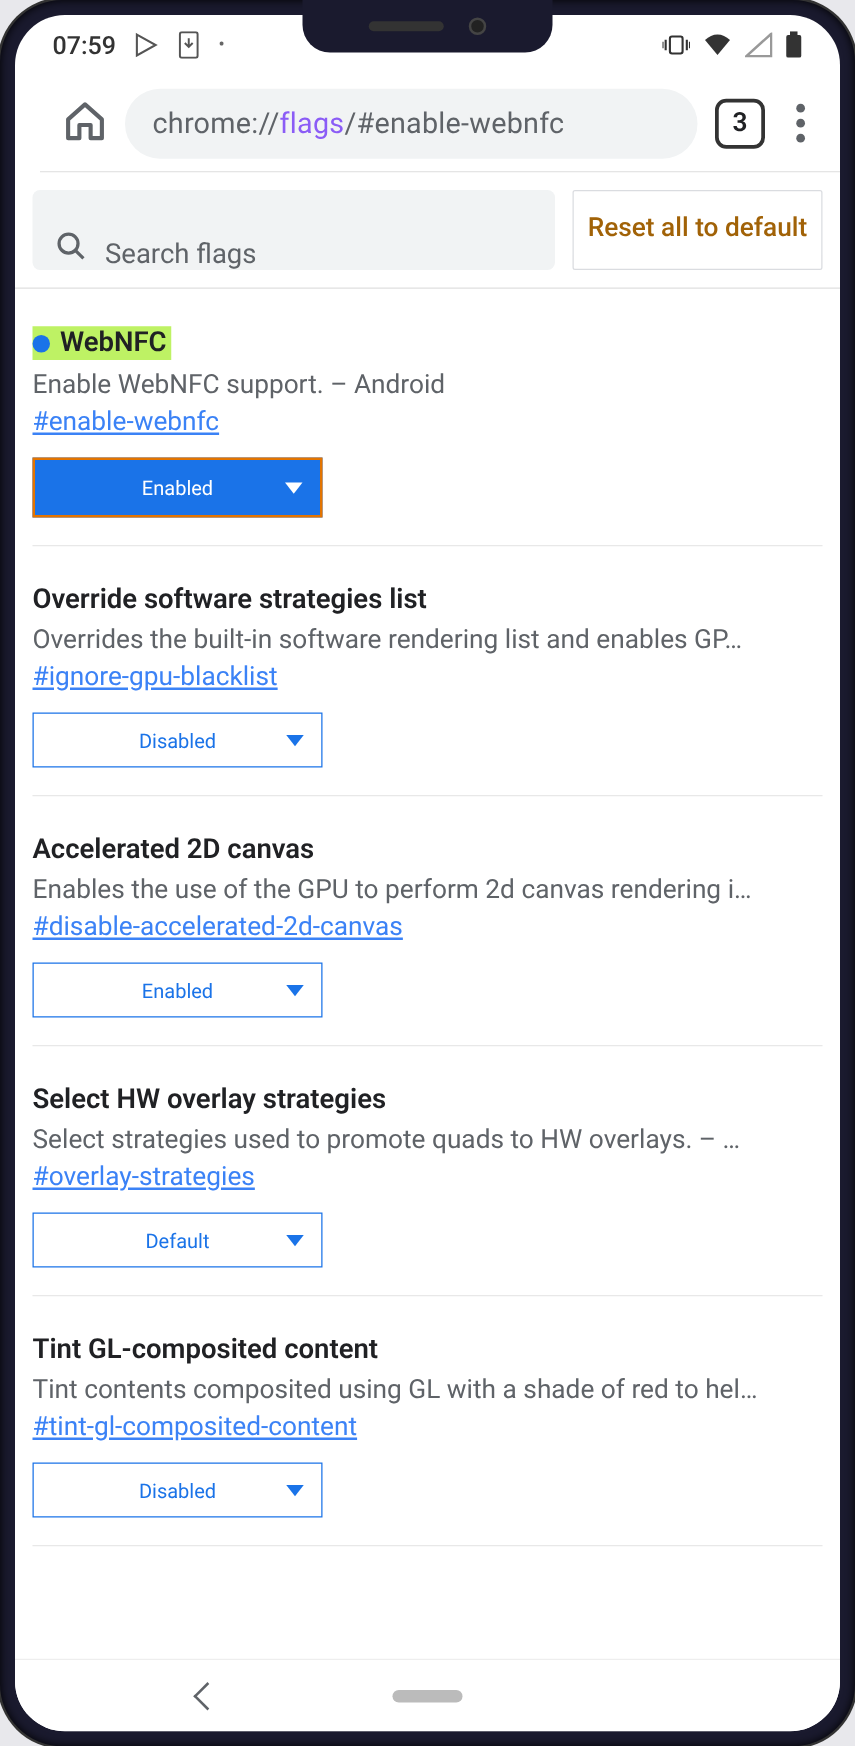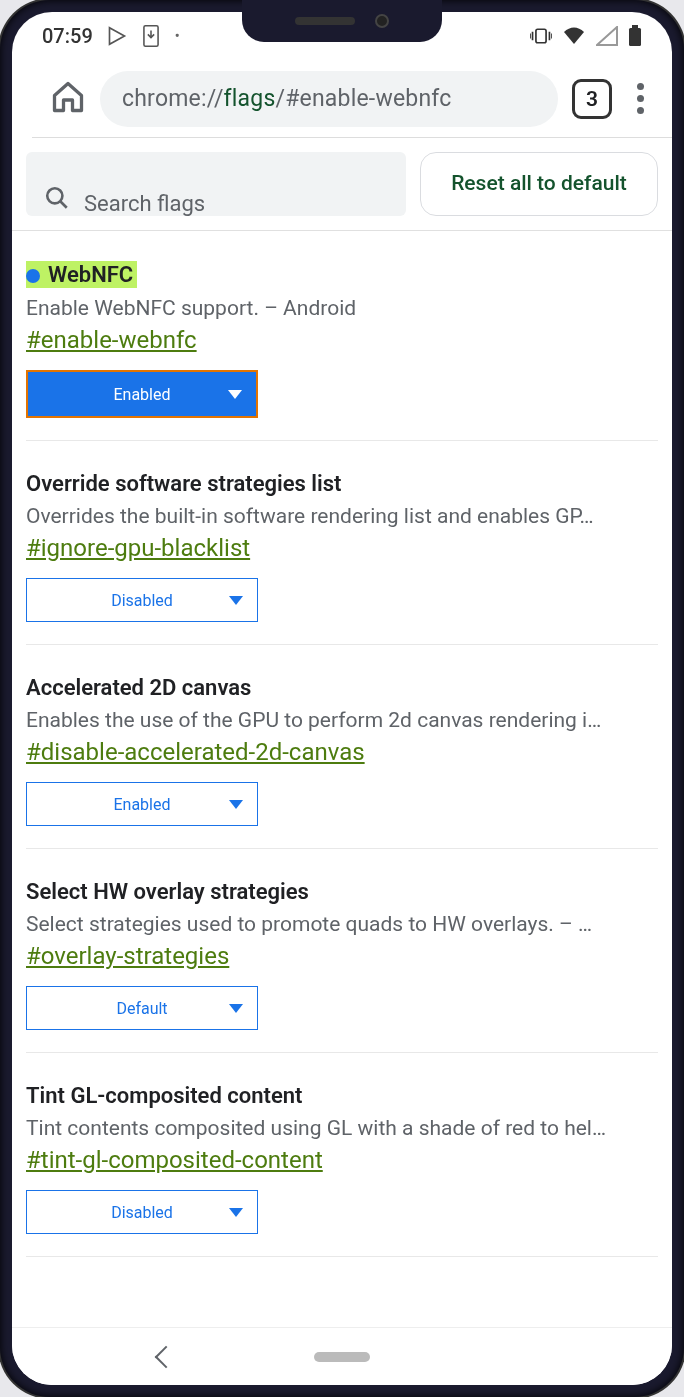--- a/index.html
+++ b/index.html
@@ -76,21 +76,21 @@
     border-radius:28px;
     display:flex;
     align-items:center;
     padding:0 22px;
     font-size:23px;
     color:#5f6368;
     letter-spacing:0.2px;
     overflow:hidden;
     white-space:nowrap;
   }
-  .omnibox .dark { color:#14532d;text-align:right;}
+  .omnibox .dark { color:#8b5cf6;text-align:right;}
   .tab-count {
     width:40px; height:40px;
     border:3px solid #333;
     border-radius:9px;
     display:flex;
     align-items:center;
     justify-content:center;
     font-size:21px;
     font-weight:600;
     color:#202124;
@@ -111,28 +111,28 @@
     height:64px;
     display:flex;
     align-items:flex-end;
     padding:0 18px;
     gap:14px;
     color:#5f6368;
     font-size:22px;
   }
   .search-box svg { width:26px; height:26px; }
   .reset-btn {
-    width:238px;
+    width:200px;
     border:1px solid #dadce0;
-    border-radius:16px;
+    border-radius:2px;
     display:flex;
     align-items:center;
     justify-content:center;
     text-align:center;
-    color:#14532d;
+    color:#a16207;
     font-size:21px;
     font-weight:500;
     padding:4px 10px;
     line-height:1.3;
     background:#fff;
   }
   .content {
     flex:1;
     overflow:hidden;
     padding: 0 14px;
@@ -162,22 +162,22 @@
   }
   .flag-desc {
     font-size:21px;
     color:#5f6368;
     margin-bottom:6px;
     white-space:nowrap;
     overflow:hidden;
     text-overflow:ellipsis;
   }
   .flag-hash {
-    font-size:24px;
-    color:#4d7c0f;
+    font-size:21px;
+    color:#3b82f6;
     text-decoration:underline;
     margin-bottom:16px;
     display:inline-block;
   }
   .select {
     width:232px;
     height:44px;
     border:1.5px solid #1a73e8;
     display:flex;
     align-items:center;

